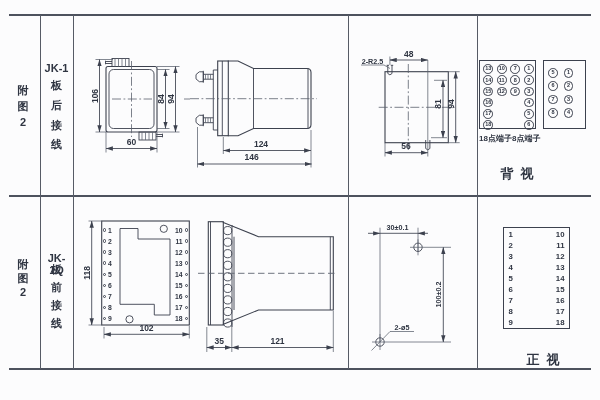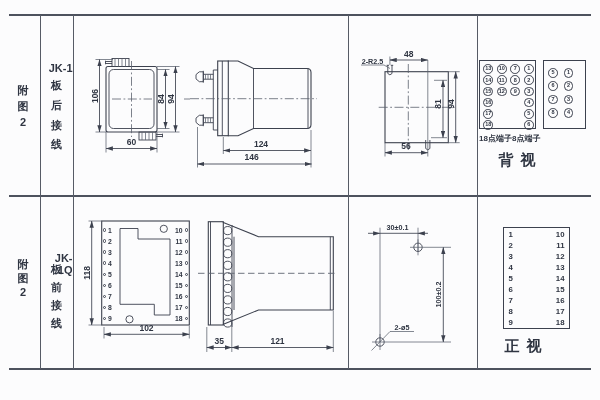--- a/index.html
+++ b/index.html
@@ -3,40 +3,40 @@
 <meta charset="utf-8">
 <style>
   html,body{margin:0;padding:0;background:#e8e8e8;}
   .page{position:relative;width:600px;height:400px;background:#fcfcfd;overflow:hidden;
         font-family:"Liberation Sans","DejaVu Sans",sans-serif;color:#2f3542;}
   .hline{position:absolute;left:9px;width:582px;height:2px;background:#4d525e;}
   .vline{position:absolute;width:1.3px;top:15px;height:354px;background:#565b66;}
   .figcol{position:absolute;left:9px;width:28px;text-align:center;}
   .figchar{height:16px;line-height:16px;font-size:11px;font-weight:600;}
   .figcol.r2 .figchar{height:14.2px;line-height:14.2px;}
-  .model{position:absolute;left:40.5px;width:32px;text-align:right;font-size:11px;font-weight:700;}
+  .model{position:absolute;left:40.5px;width:32px;text-align:center;font-size:11px;font-weight:700;}
   .wiring{position:absolute;left:40.5px;width:32px;text-align:center;}
   .wchar{height:19.8px;line-height:19.8px;font-size:11px;font-weight:600;}
   .wiring.r2 .wchar{height:18.2px;line-height:18.2px;}
   svg{position:absolute;overflow:visible;}
   .ln{fill:none;stroke:#3c414e;stroke-width:1.1;stroke-linecap:square;}
   .ln2{fill:none;stroke:#3c414e;stroke-width:0.9;}
   .tn{fill:none;stroke:#5b616d;stroke-width:0.75;}
   .cl{fill:none;stroke:#5b616d;stroke-width:0.8;stroke-dasharray:9 2.5 1.8 2.5;}
   .dsh{fill:none;stroke:#606672;stroke-width:0.9;stroke-dasharray:6.5 3.5;}
   .dim-l{fill:none;stroke:#3c414e;stroke-width:0.85;}
   text.dim{font:600 8.5px "Liberation Sans","DejaVu Sans",sans-serif;fill:#2f3542;text-anchor:middle;}
   text.dims{font:600 7.2px "Liberation Sans","DejaVu Sans",sans-serif;fill:#2f3542;text-anchor:middle;}
   .tbox{position:absolute;border:1.6px solid #3c414e;background:#fcfcfd;box-sizing:border-box;}
   .tgrid{display:grid;place-items:center;}
   .tcircle{box-sizing:border-box;width:9.6px;height:9.6px;border:1px solid #3c414e;border-radius:50%;
            display:flex;align-items:center;justify-content:center;font-size:5.5px;font-weight:600;line-height:1;}
   .tcircle:empty{visibility:hidden;}
   .tlabel{position:absolute;text-align:left;font-size:8px;font-weight:700;}
-  .viewlabel{position:absolute;text-align:center;font-size:15px;font-weight:700;letter-spacing:7px;text-indent:7px;}
+  .viewlabel{position:absolute;text-align:center;font-size:13px;font-weight:700;letter-spacing:7px;text-indent:7px;margin-top:14px;}
   .fv-strip{position:absolute;display:flex;flex-direction:column;}
   .fv-row{height:11.05px;display:flex;align-items:center;gap:2px;font-size:6.8px;font-weight:600;}
   .fv-row.right{justify-content:flex-end;}
   .fv-dot{width:3.4px;height:3.4px;border:0.9px solid #3c414e;border-radius:50%;box-sizing:border-box;}
   .ftable{position:absolute;border:1.5px solid #3c414e;box-sizing:border-box;padding:1.5px 4.5px 0 4.5px;}
   .ft-row{height:10.9px;display:flex;justify-content:space-between;align-items:center;font-size:7.8px;font-weight:600;}
 </style>
 </head>
 <body>
 
@@ -385,15 +385,15 @@
     </div>
       <div class="ft-row">
       <span>8</span>
       <span>17</span>
     </div>
       <div class="ft-row">
       <span>9</span>
       <span>18</span>
     </div>
     </div>
-  <div class="viewlabel" style="left:488px;width:70px;top:336.5px">正视</div>
+  <div class="viewlabel" style="left:508px;width:70px;top:336.5px">正视</div>
 
 </div>
 
 </body></html>

